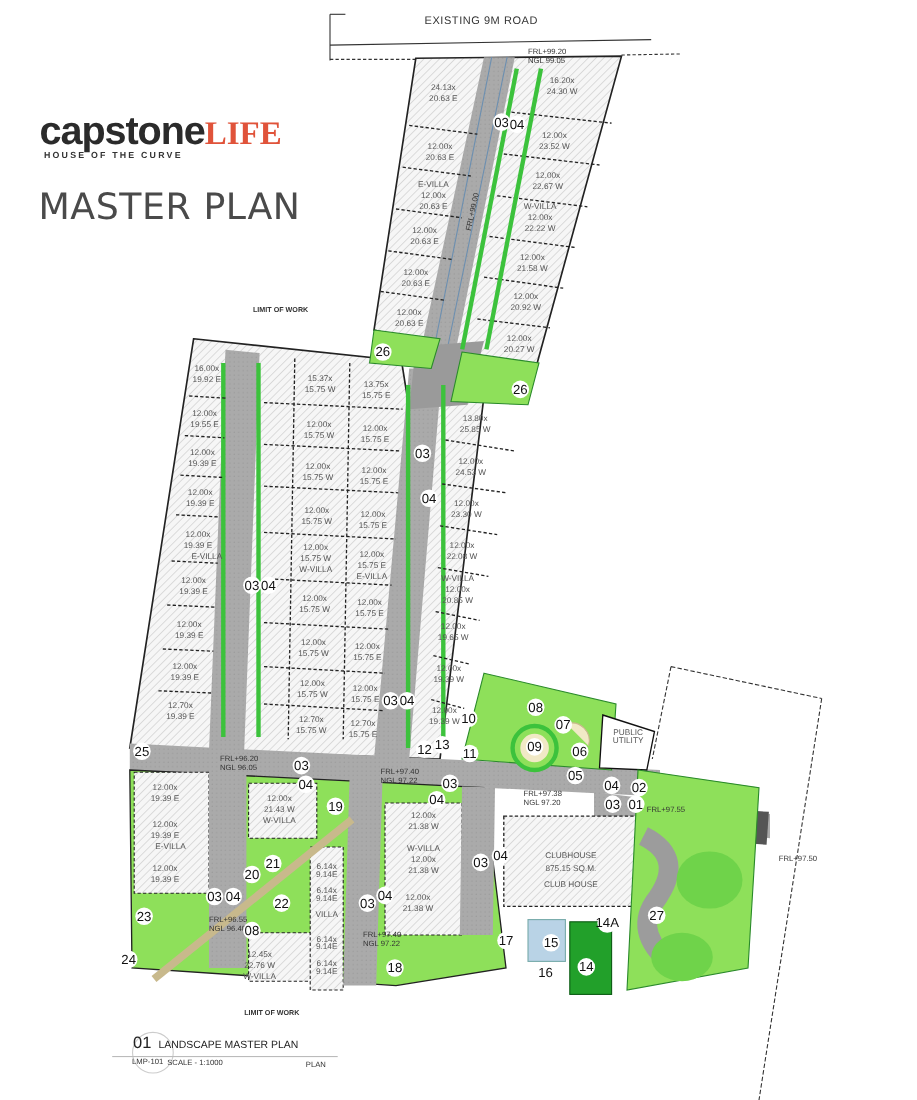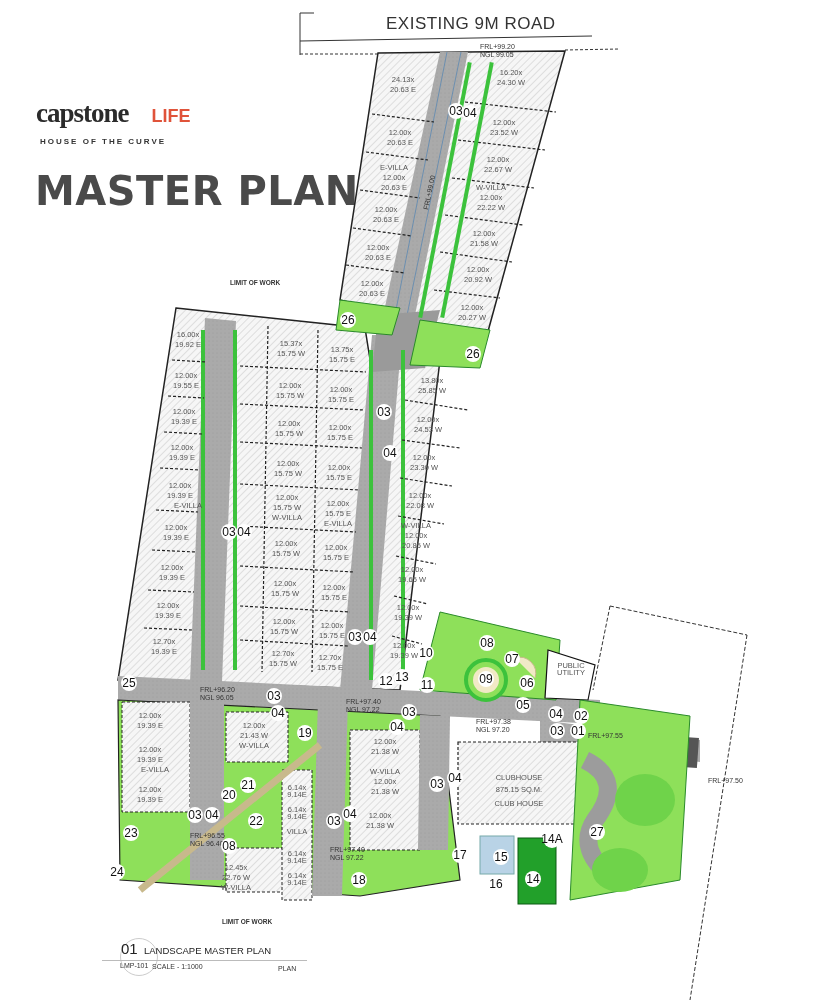--- a/index.html
+++ b/index.html
@@ -1,35 +1,35 @@
 <!DOCTYPE html>
 <html><head>
 <meta charset="utf-8">
 <style>
   html, body { margin: 0; padding: 0; background: #ffffff; }
   body { width: 834px; height: 1000px; position: relative; overflow: hidden; font-family: "Liberation Sans", sans-serif; }
   .brand { position: absolute; left: 36px; top: 98px; }
-  .brand-name { font-family: Liberation Serif, serif; font-weight: bold; font-size: 27px; letter-spacing: -1px; color: #2b2b2b; }
-  .brand-life { color: #e0533a; font-family: Liberation Sans, sans-serif; font-weight: bold; font-size: 18px; letter-spacing: 0px; margin-left: 23px; }
+  .brand-name { font-family: Liberation Sans, sans-serif; font-weight: bold; font-size: 36px; letter-spacing: -1px; color: #2b2b2b; }
+  .brand-life { color: #e0533a; font-family: Liberation Serif, serif; font-weight: bold; font-size: 30px; letter-spacing: 0px; }
   .tagline { position: absolute; left: 40px; top: 137px; font-size: 8px; letter-spacing: 2px; color: #333; font-weight: bold; }
-  .title { position: absolute; left: 35px; top: 168px; font-family: "DejaVu Sans", sans-serif; font-weight: bold; font-size: 40px; color: #4a4a4a; letter-spacing: 0.5px; }
+  .title { position: absolute; left: 35px; top: 168px; font-family: "DejaVu Sans", sans-serif; font-weight: normal; font-size: 33px; color: #4a4a4a; letter-spacing: 0.5px; }
   svg.plan { position: absolute; left: 0; top: 0; }
   .plot-txt { font-family: "Liberation Sans", sans-serif; font-size: 7.5px; fill: #555; text-anchor: middle; }
   .road-txt { font-family: "Liberation Sans", sans-serif; font-size: 7px; fill: #333; }
   .lbl-circle { fill: #ffffff; }
   .lbl-txt { font-family: "Liberation Sans", sans-serif; font-size: 12px; fill: #111; text-anchor: middle; dominant-baseline: central; }
   .legend { position: absolute; left: 90px; top: 938px; width: 230px; height: 60px; }
   .legend-num { position: absolute; left: 27px; top: 2px; font-size: 15px; color: #222; }
   .legend-sheet { position: absolute; left: 14px; top: 24px; font-size: 7px; color: #333; }
   .legend-title { position: absolute; left: 54px; top: 7px; font-size: 9.5px; color: #222; }
   .legend-scale { position: absolute; left: 62px; top: 20px; font-size: 7px; color: #333; }
   .legend-plan { position: absolute; left: 188px; top: 23px; font-size: 7px; color: #333; }
   .legend-circle { position: absolute; left: 30px; top: 0px; width: 36px; height: 36px; border-radius: 50%; border: 1px solid #ccc; }
   .legend-line { position: absolute; left: 12px; top: 22px; width: 205px; height: 1px; background: #bbb; }
-  .road-title { position: absolute; left: 386px; top: 14px; font-size: 17px; color: #333; letter-spacing: 0.5px; }
+  .road-title { position: absolute; left: 386px; top: 14px; font-size: 10px; color: #333; letter-spacing: 0.5px; }
   .limit { position: absolute; font-size: 6.5px; color: #333; font-weight: bold; }
 </style>
 </head>
 <body>
 
 <div class="brand">
   <span class="brand-name">capstone</span><span class="brand-life">LIFE</span>
 </div>
 <div class="tagline">HOUSE OF THE CURVE</div>
 <div class="title">MASTER PLAN</div>

